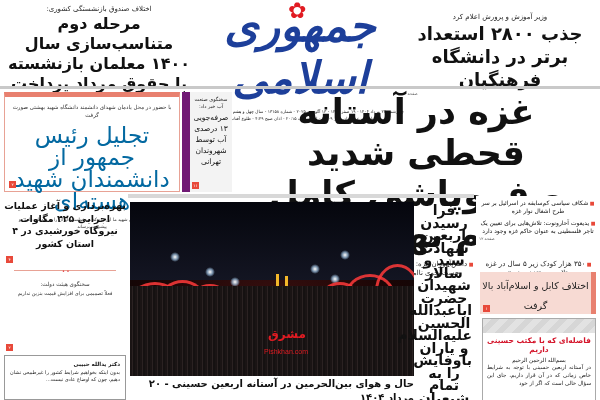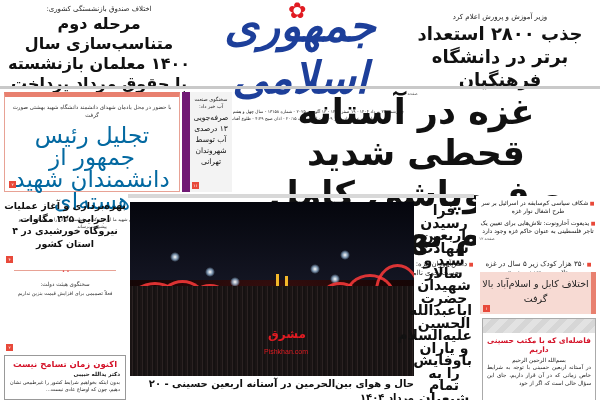--- a/index.html
+++ b/index.html
@@ -109,21 +109,20 @@
   <div style="position:absolute; left:58px; top:68px; color:#e11b22; font-size:5px;">• •</div>
 </div>
 
 <div class="abs center" style="left:4px; top:280px; width:122px;">
   <div style="font-size:5.5px; line-height:8px; color:#333;">سخنگوی هیئت دولت:</div>
   <div style="font-size:5px; line-height:8px; color:#333; margin-top:1px;">فعلاً تصمیمی برای افزایش قیمت بنزین نداریم</div>
   <span class="num-badge" style="position:absolute; left:2px; top:64px;">۲</span>
 </div>
 
 <div class="abs" style="left:4px; top:355px; width:122px; height:45px; border:1px solid #999; padding:3px 5px; background:#fff;">
-  <div class="editorial-title" style="font-size:8.5px;">اکنون زمان تسامح نیست</div>
   <div style="font-size:5.5px; font-weight:bold; margin-top:2px;">دکتر یدالله حبیبی</div>
   <div class="editorial-body" style="font-size:5px; line-height:7px; margin-top:2px;">بدون اینکه بخواهیم شرایط کشور را غیرطبیعی نشان دهیم، چون که اوضاع عادی نیست...</div>
 </div>
 
 <div class="abs photo" style="left:130px; top:202px; width:284px; height:174px;">
   <div class="sky"></div>
   <span class="light" style="left:40px; top:50px;"></span>
   <span class="light" style="left:75px; top:65px;"></span>
   <span class="light" style="left:100px; top:75px;"></span>
   <span class="light" style="left:210px; top:48px;"></span>
@@ -149,21 +148,21 @@
 
 <div class="abs tribute" style="left:416px; top:204px; width:56px;">فرا رسیدن اربعین شهادت سید و سالار شهیدان حضرت اباعبدالله الحسین علیه‌السلام و یاران باوفایش را به تمام شیعیان جهان تسلیت می‌گوییم</div>
 
 <div class="abs side-col" style="left:476px; top:196px; width:124px; height:58px; padding:3px 3px; background:#fff;">
   <div class="bullet small-text center" style="font-size:6px; line-height:8px;">شکاف سیاسی کم‌سابقه در اسرائیل بر سر طرح اشغال نوار غزه</div>
   <div class="bullet small-text center" style="font-size:6px; line-height:8px; margin-top:4px;">یدیعوت آحارونوت: تلاش‌هایی برای تعیین یک تاجر فلسطینی به عنوان حاکم غزه وجود دارد</div>
   <div class="page-ref" style="margin-top:1px;">صفحه ۱۲</div>
 </div>
 
 <div class="abs center" style="left:480px; top:272px; width:116px; height:42px; background:#f7dad3; border-right:5px solid #e8806f; padding-top:4px;">
-  <div style="font-size:9.5px; line-height:15px; color:#222;">اختلاف کابل و اسلام‌آباد بالا گرفت</div>
+  <div style="font-size:9.5px; line-height:20px; color:#222;">اختلاف کابل و اسلام‌آباد بالا گرفت</div>
   <span class="num-badge abs" style="left:3px; bottom:2px;">۱</span>
 </div>
 
 <div class="abs" style="left:482px; top:318px; width:114px; height:100px; border:1px solid #aaa;">
   <div class="pattern"></div>
   <div style="padding:3px 4px;">
     <div class="editorial-title" style="font-size:7.5px;">فاصله‌ای که با مکتب حسینی داریم</div>
     <div class="center" style="font-size:5.5px; margin-top:3px;">بسم‌الله الرحمن الرحیم</div>
     <div class="editorial-body" style="font-size:5.5px; line-height:8px;">در آستانه اربعین حسینی با توجه به شرایط خاص زمانی که در آن قرار داریم، جای این سؤال خالی است که اگر از خود</div>
   </div>

